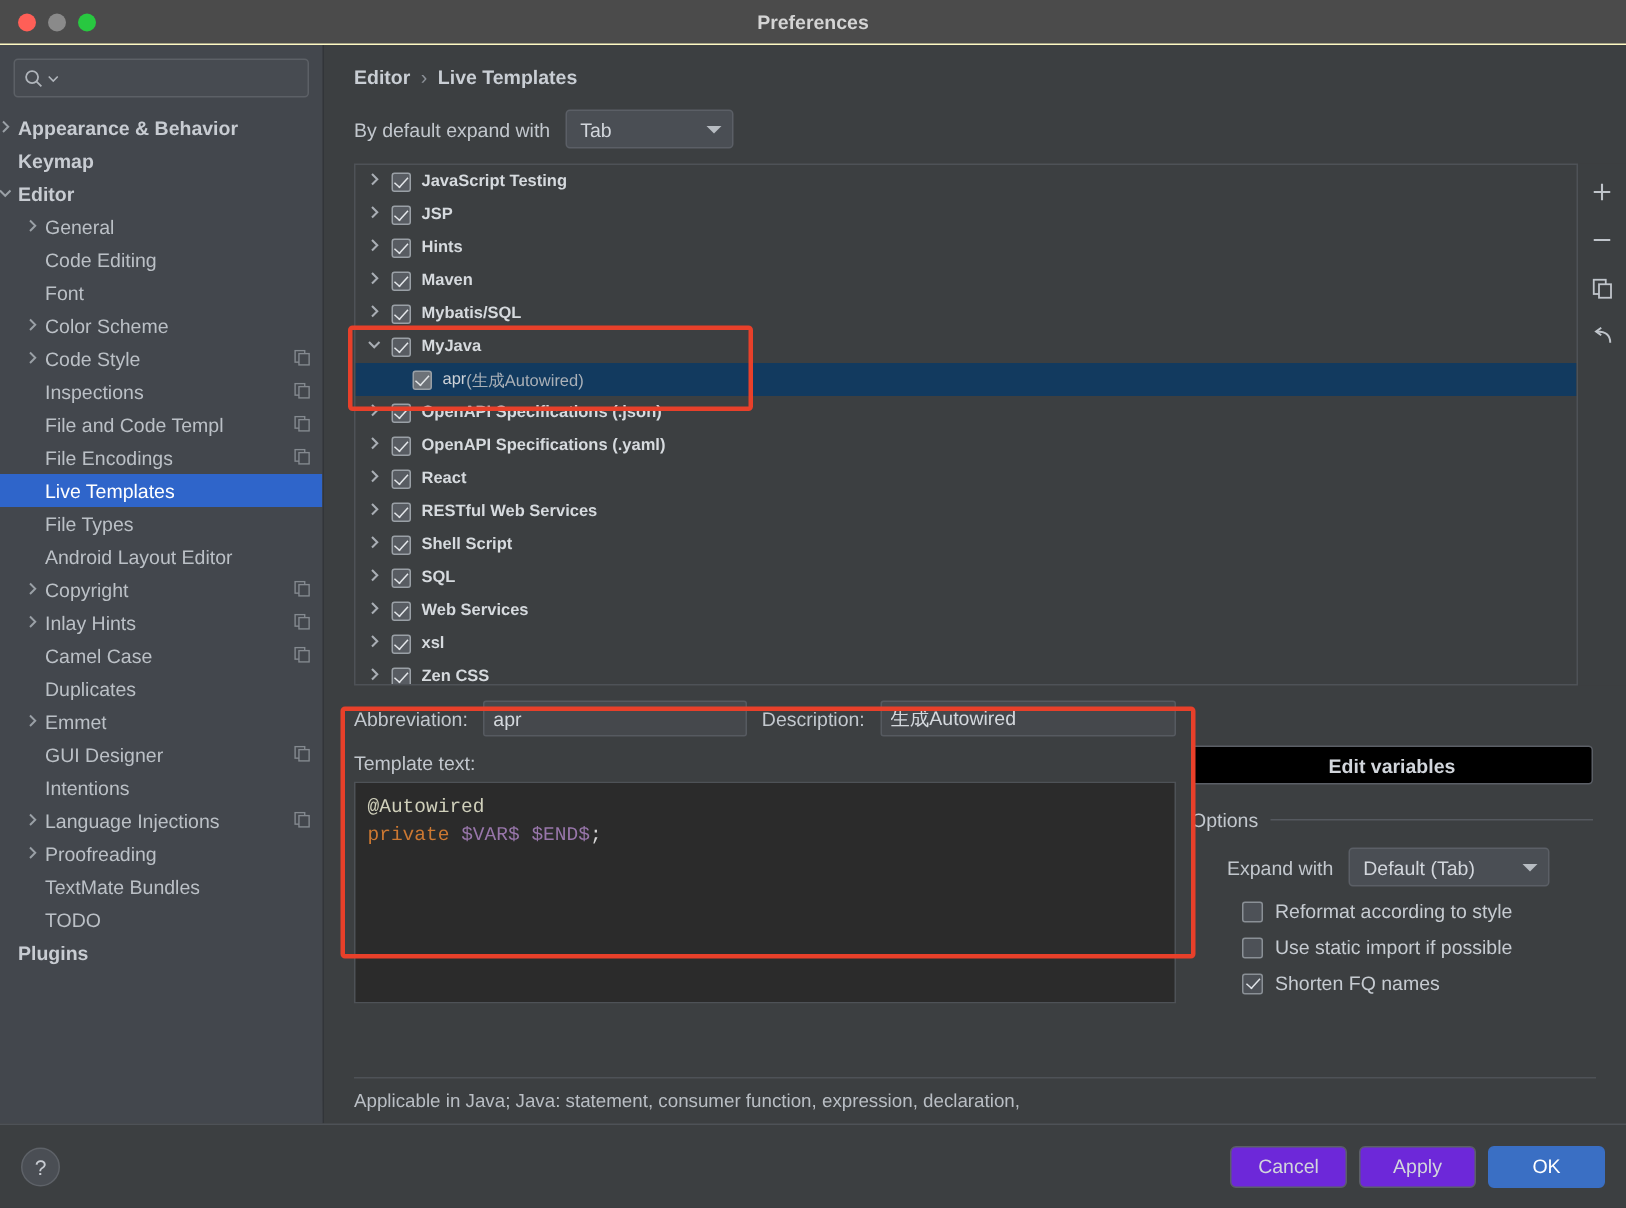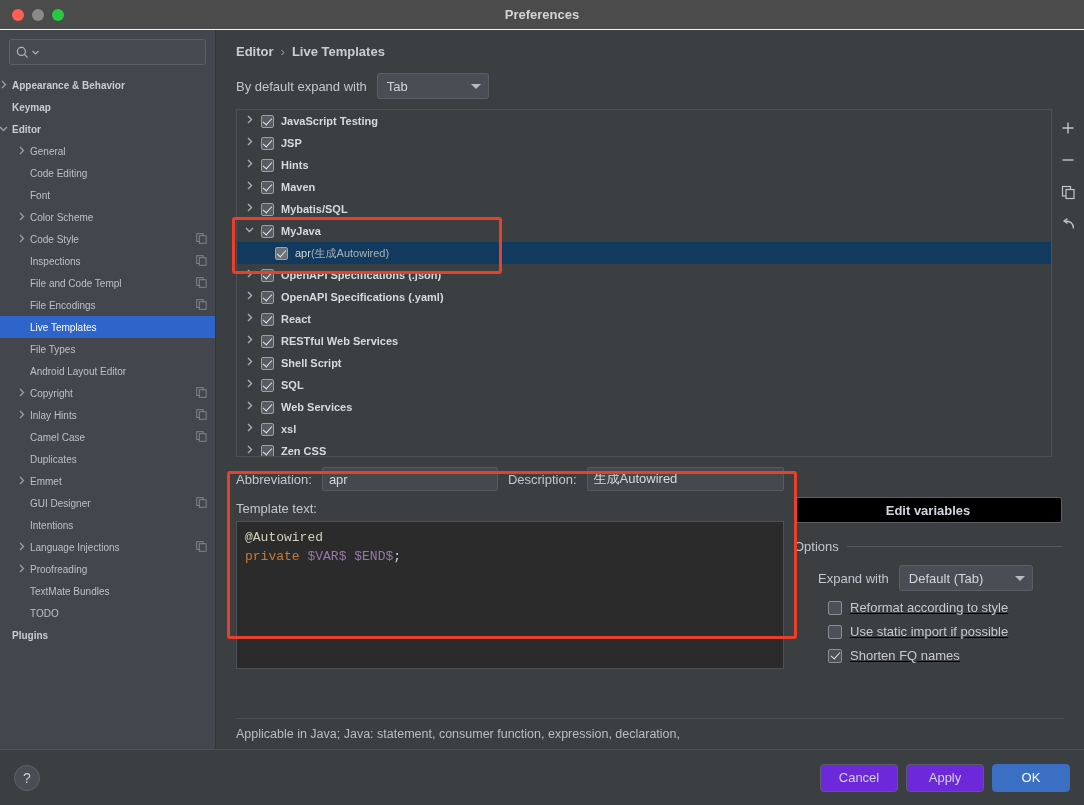--- a/index.html
+++ b/index.html
@@ -58,21 +58,21 @@
   .search-box svg { flex: none; }
   .search-input {
     border: 0; background: transparent; outline: none;
     color: #c8ccd2; font-size: 12px;
     font-family: "Liberation Sans", sans-serif;
     width: 100%;
   }
   .tree { flex: 1; overflow: hidden; padding-top: 3px; }
   .tree-row {
     height: 22px; display: flex; align-items: center;
-    font-size: 10px; color: #bbc0c6;
+    font-size: 13px; color: #bbc0c6;
     padding-right: 8px; white-space: nowrap;
     position: relative;
   }
   .tree-row.lvl0 { padding-left: 12px; }
   .tree-row.lvl1 { padding-left: 30px; }
   .tree-row.bold { font-weight: bold; color: #c8ccd2; }
   .tree-row.selected { background: #2f65ca; color: #ffffff; }
   .arrow { width: 13px; flex: none; margin-left: -13px; color: #9aa0a6; }
   .arrow svg { display: block; }
   .row-label { overflow: hidden; text-overflow: clip; }
@@ -200,21 +200,21 @@
   .opt-line { flex: 1; height: 1px; background: #55595f; }
   .opt-row { display: flex; align-items: center; gap: 10px; margin-top: 11px; padding-left: 24px; }
   .opt-row .flabel { font-size: 13px; }
   .combo2 {
     height: 26px; width: 134px;
     background: #4a4e54; border: 1px solid #5b5f66; border-radius: 3px;
     display: flex; align-items: center; justify-content: space-between;
     padding: 0 7px 0 9px;
     font-size: 13px; color: #d2d6dc;
   }
-  .chk-row { display: flex; align-items: center; gap: 8px; margin-top: 9px; padding-left: 34px; text-decoration: underline; }
+  .chk-row { display: flex; align-items: center; gap: 8px; margin-top: 9px; padding-left: 34px; }
   .chk {
     width: 14px; height: 14px; flex: none;
     border: 1px solid #8a9096; border-radius: 2px;
     background: #4d5157; position: relative;
   }
   .chk.on::after {
     content: ""; position: absolute;
     left: 3.5px; top: 0.5px; width: 4px; height: 8px;
     border: solid #dfe3e7; border-width: 0 1.7px 1.7px 0;
     transform: rotate(42deg);

